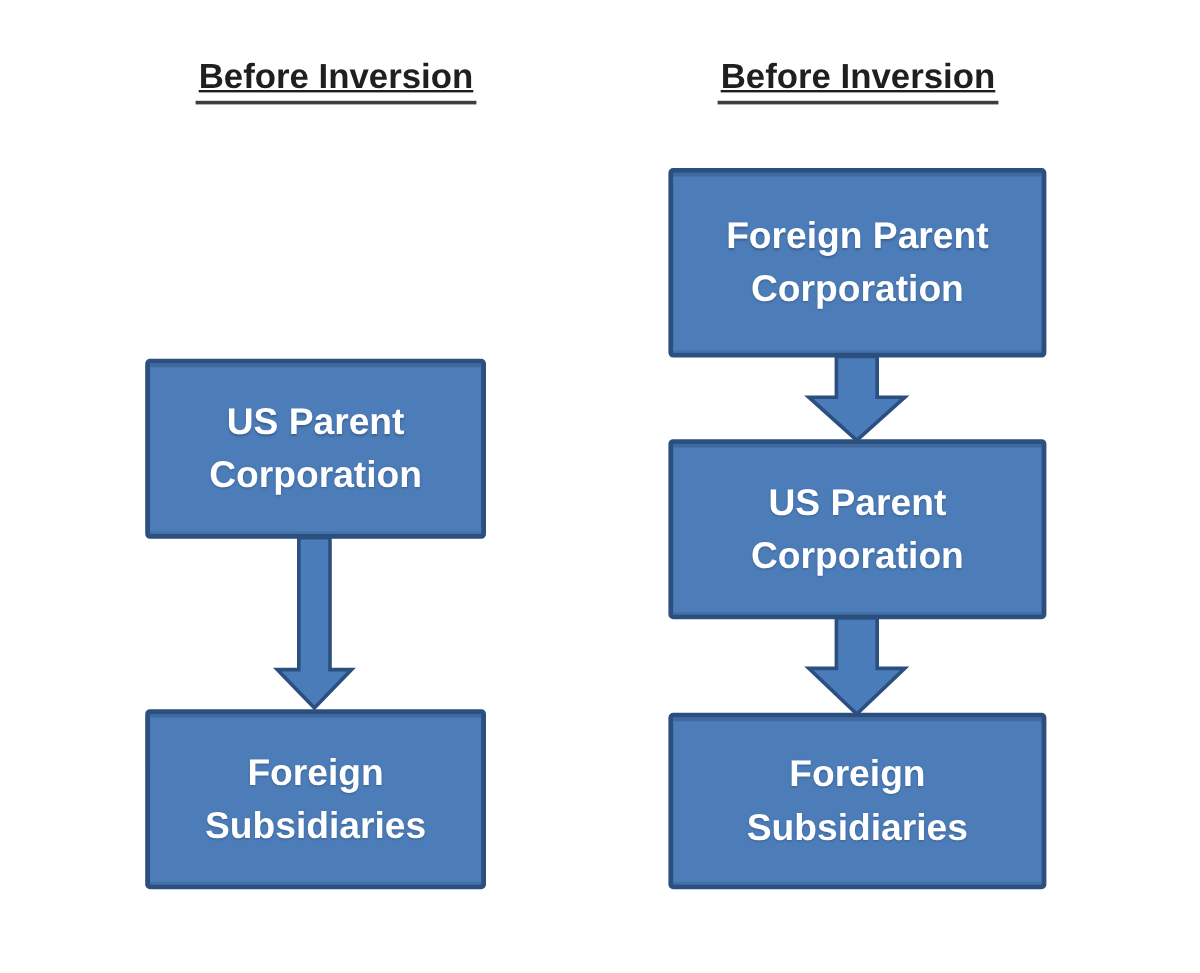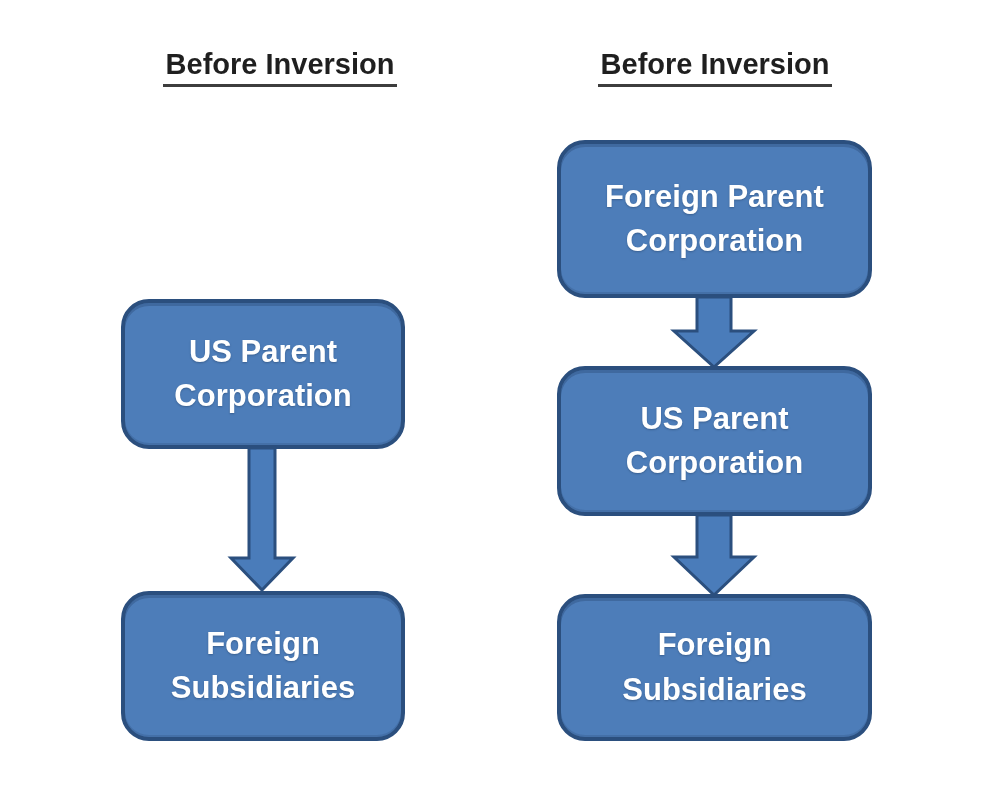--- a/index.html
+++ b/index.html
@@ -25,27 +25,28 @@
     position:absolute;
     text-align:center;
     font-size:29px;
     font-weight:bold;
     color:var(--title-color);
   }
   .col-title .u{
     display:inline-block;
     border-bottom:3px solid var(--underline-color);
     padding:0 3px 3px 3px;
+    text-decoration:underline;
   }
   .node{
     position:absolute;
     box-sizing:border-box;
     background:var(--box-fill);
     border:4px solid var(--box-border);
-    border-radius:28px;
+    border-radius:4px;
     display:flex;
     align-items:center;
     justify-content:center;
     text-align:center;
     color:var(--box-text);
     font-size:31px;
     font-weight:bold;
     line-height:1.42;
     padding:6px 18px;
     text-shadow:0 1px 2px rgba(20,40,70,0.35);

